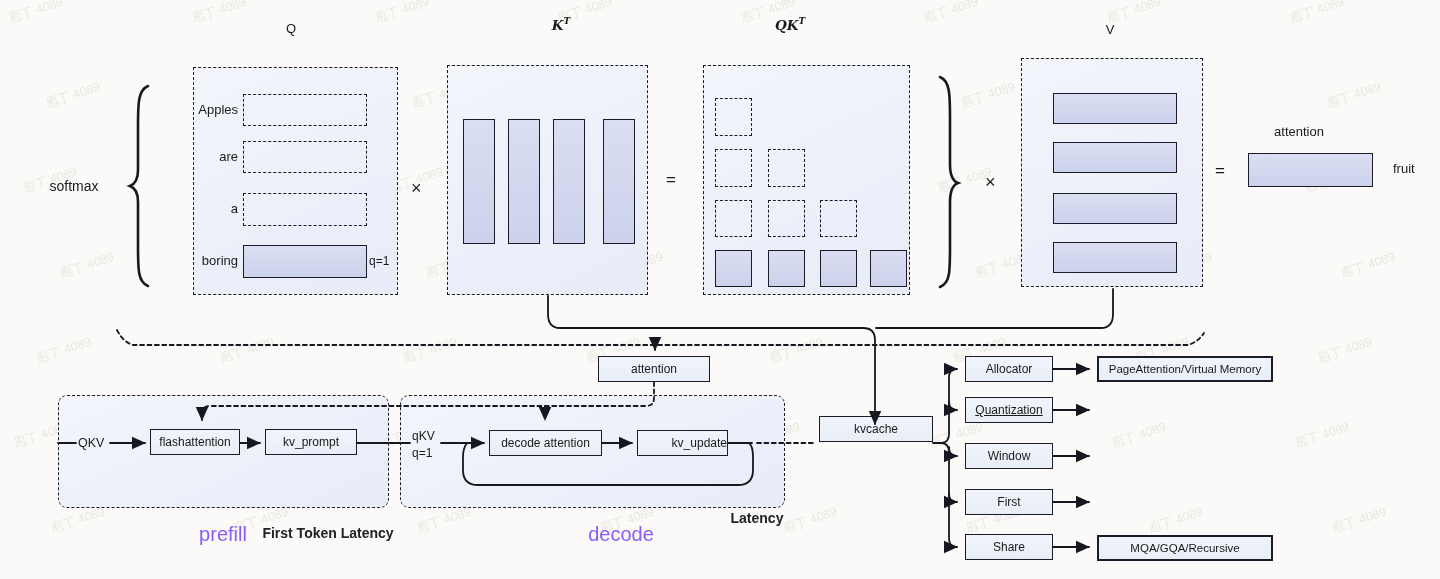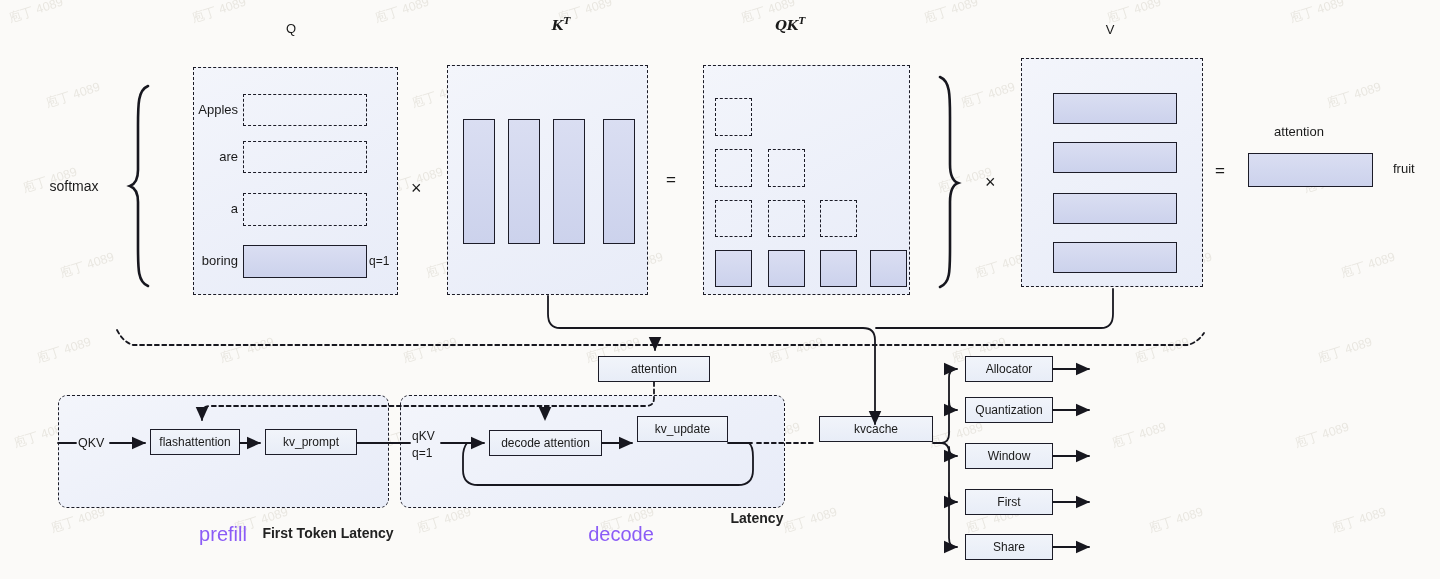--- a/index.html
+++ b/index.html
@@ -154,48 +154,54 @@
     </div>
   <div class="labelbox" style="left:265px;top:429px;width:92px;height:26px;">
       <span>kv_prompt</span>
     </div>
 
   <div class="txt" style="left:412px;top:429px;font-size:12px;">qKV</div>
   <div class="txt" style="left:412px;top:446px;font-size:12px;">q=1</div>
   <div class="labelbox" style="left:489px;top:430px;width:113px;height:26px;">
       <span>decode attention</span>
     </div>
-  <div class="labelbox" style="left:637px;top:416px;width:91px;height:26px;">
+  <div class="labelbox" style="left:637px;top:430px;width:91px;height:26px;justify-content:flex-end;">
       <span>kv_update</span>
     </div>
   <div class="labelbox" style="left:819px;top:416px;width:114px;height:26px;">
       <span>kvcache</span>
     </div>
 
   <div class="txt ctr big" style="left:180px;top:523px;width:86px;">prefill</div>
   <div class="txt ctr semibold" style="left:260px;top:525px;width:136px;">First Token Latency</div>
   <div class="txt ctr big" style="left:578px;top:523px;width:86px;">decode</div>
   <div class="txt ctr semibold" style="left:729px;top:510px;width:56px;">Latency</div>
 
   <div class="labelbox" style="left:965px;top:356px;width:88px;height:26px;">
       <span>Allocator</span>
     </div>
-  <div class="labelbox" style="left:965px;top:397px;width:88px;height:26px;">
+  <div class="labelbox" style="left:965px;top:397px;width:88px;height:26px;text-decoration:underline;">
       <span>Quantization</span>
     </div>
   <div class="labelbox" style="left:965px;top:443px;width:88px;height:26px;">
       <span>Window</span>
     </div>
   <div class="labelbox" style="left:965px;top:489px;width:88px;height:26px;">
       <span>First</span>
     </div>
   <div class="labelbox" style="left:965px;top:534px;width:88px;height:26px;">
       <span>Share</span>
     </div>
 
+  <div class="labelbox" style="left:1097px;top:356px;width:176px;height:26px;border-width:2px;font-size:11.5px;">
+      <span>PageAttention/Virtual Memory</span>
+    </div>
+  <div class="labelbox" style="left:1097px;top:535px;width:176px;height:26px;border-width:2px;font-size:11.5px;">
+      <span>MQA/GQA/Recursive</span>
+    </div>
 
   <svg class="overlay" width="1440" height="579" viewBox="0 0 1440 579">
     <defs>
       <marker id="ah" markerWidth="9" markerHeight="8" refX="7.5" refY="4" orient="auto">
         <path d="M0,0.4 L8,4 L0,7.6 Z" fill="#17171f"></path>
       </marker>
     </defs>
     <g stroke="#17171f" stroke-width="1.8" fill="none" stroke-linecap="round">
 
       <path d="M148,86 C138,90 138,104 138,126 L138,170 Q138,183 130,186 Q138,189 138,202 L138,246 C138,270 138,282 148,286" stroke-width="2.6"></path>

